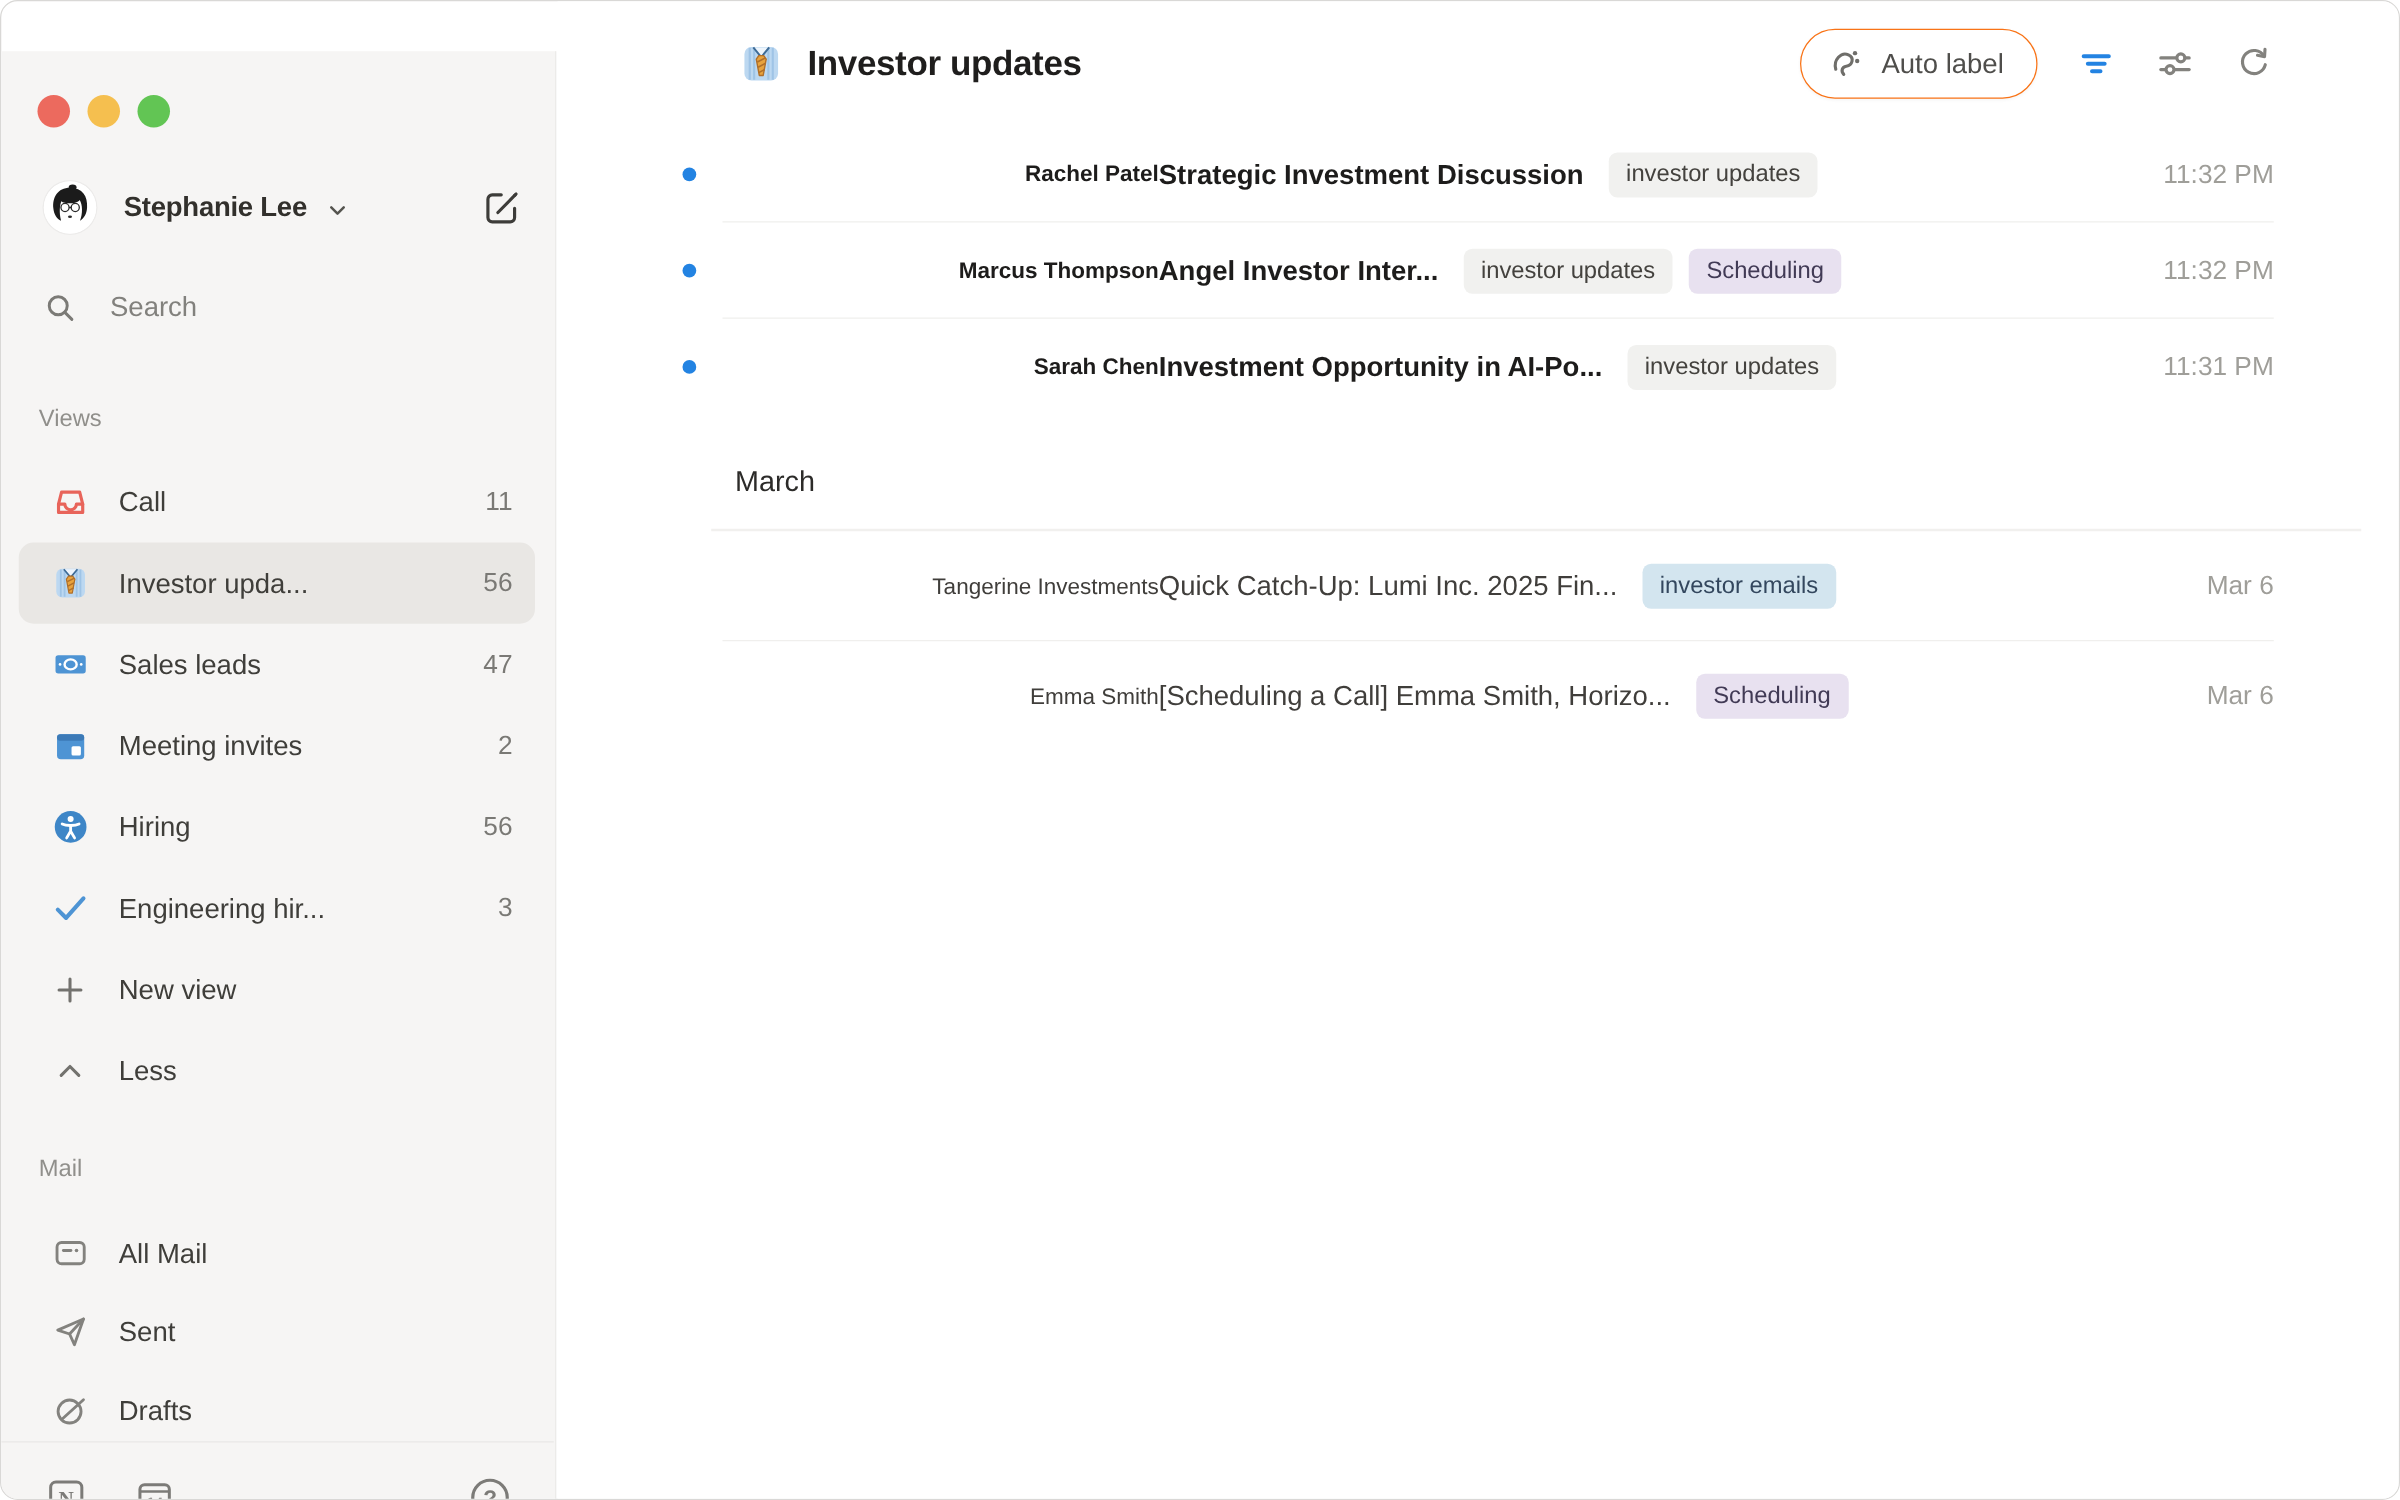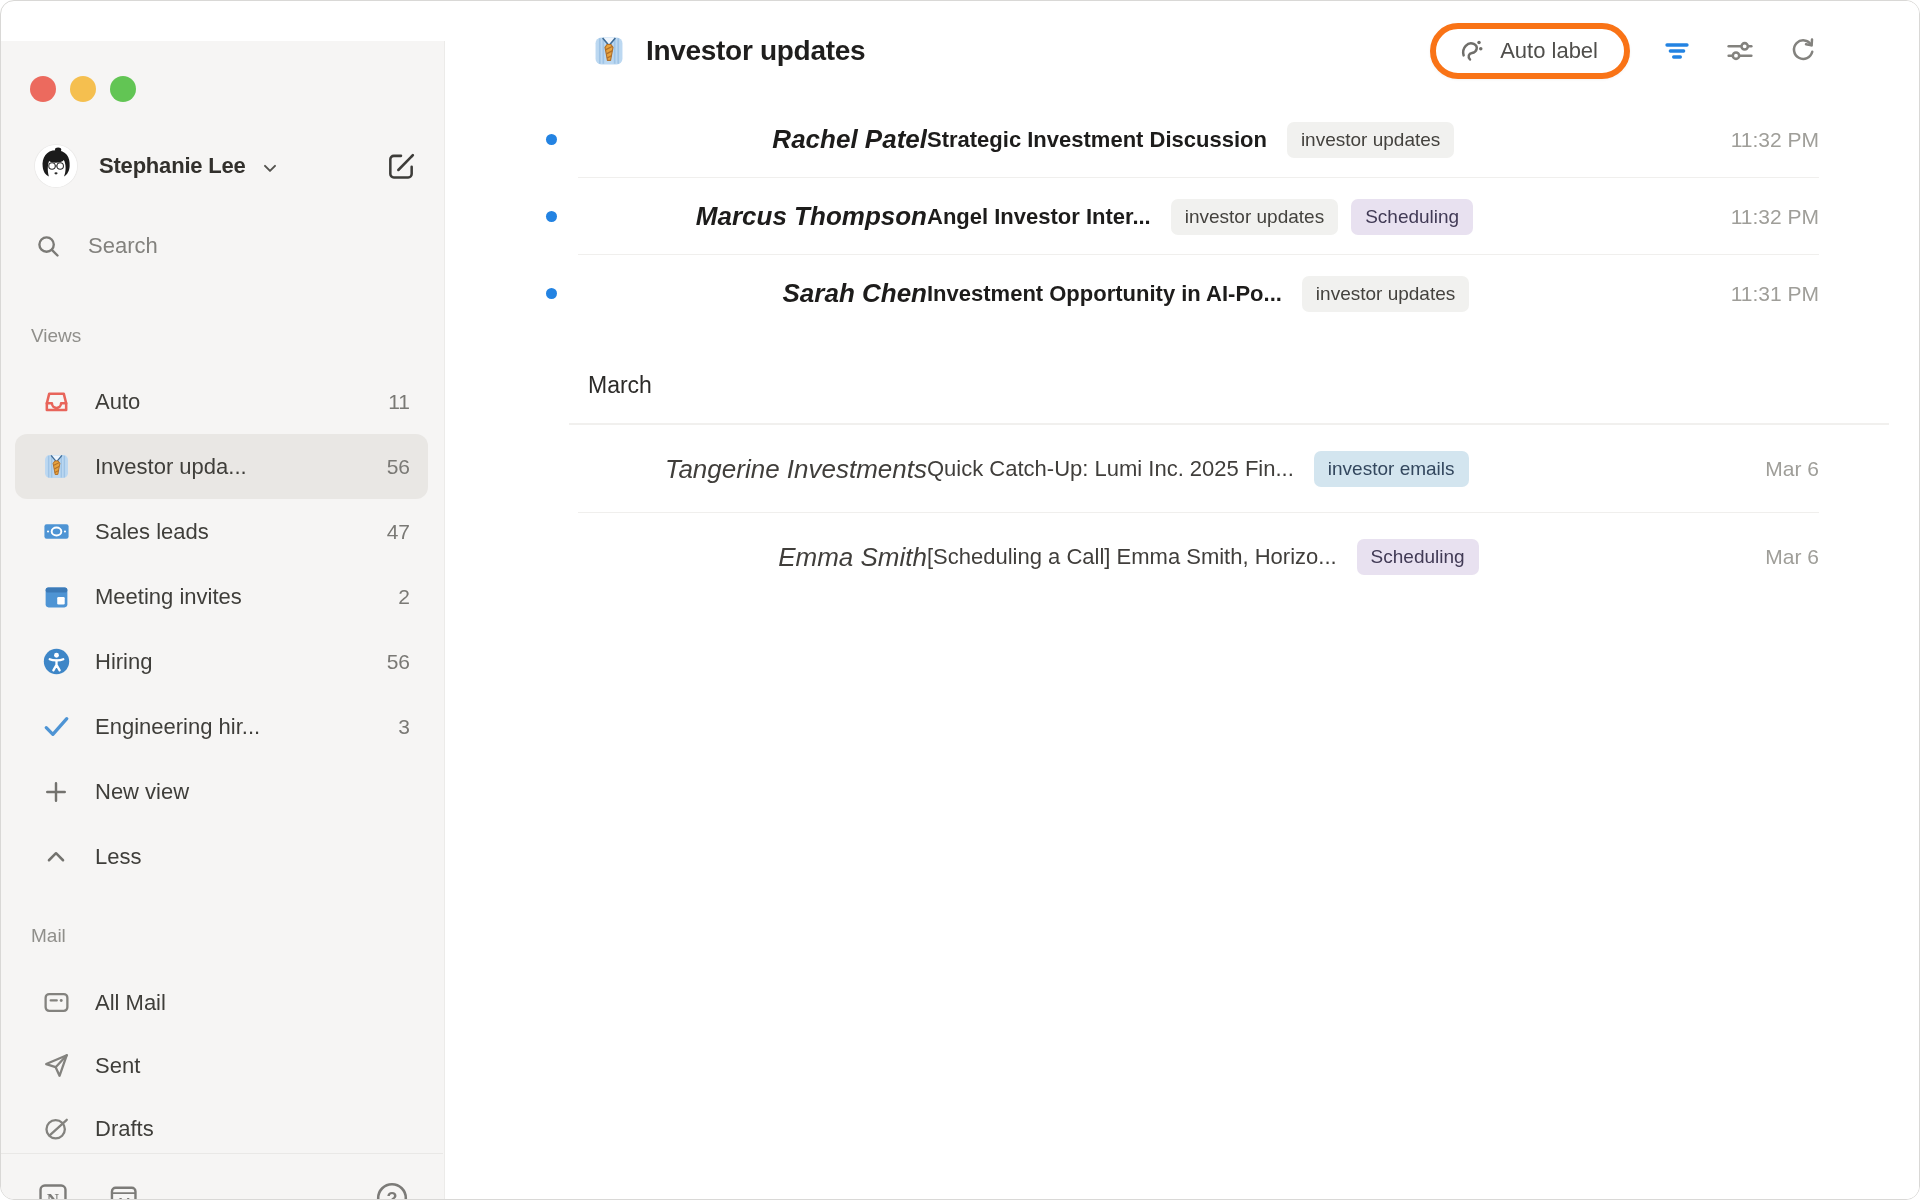--- a/index.html
+++ b/index.html
@@ -53,32 +53,32 @@
   #main { position:absolute; left:445px; top:0; right:0; bottom:0; background:#fff;text-align:right; }
 
   .main-header { position:absolute; left:0; right:0; top:0; height:100px; }
   .title-wrap { position:absolute; left:146px; top:0; height:100px; display:flex; align-items:center; }
   .title-emoji { width:34px; height:34px; }
   .page-title { margin-left:20px; font-size:28px; font-weight:700; color:#1f1e1d; letter-spacing:-0.3px; }
 
   .header-actions { position:absolute; right:100px; top:0; height:100px; display:flex; align-items:center; gap:31px; }
   .auto-label-btn {
     display:flex; align-items:center; gap:12px; height:56px; padding:0 26px 0 22px;
-    background:#fff; border:6px solid #f97316; border-radius:28px;
+    background:#fff; border:1px solid #f97316; border-radius:28px;
     box-shadow:0 1px 3px rgba(0,0,0,0.05); cursor:pointer;
   }
   .auto-label-btn .albl { font-size:22px; color:#4f4e4b; }
   .hicon { width:32px; height:32px; display:flex; align-items:center; justify-content:center; cursor:pointer; }
 
   .mail-list { position:absolute; left:0; right:0; top:100px; }
   .mail-row { position:relative; height:77px; display:flex; align-items:center; padding-left:100px; padding-right:100px; cursor:pointer; }
   .mail-row .rowline { position:absolute; left:132px; right:100px; bottom:0; height:1px; background:#f0efed; }
   .dot-slot { width:46px; flex:0 0 auto; display:flex; align-items:center; }
   .unread-dot { width:11px; height:11px; border-radius:50%; background:#2383e2; }
-  .sender { width:335px; flex:0 0 auto; font-size:26px; color:#403e3b; white-space:nowrap; overflow:hidden;font-style:italic; }
+  .sender { width:335px; flex:0 0 auto; font-size:18px; color:#403e3b; white-space:nowrap; overflow:hidden; }
   .mail-row.unread .sender { font-weight:700; color:#1d1c1b; }
   .subject { font-size:22px; color:#403e3b; white-space:nowrap; }
   .mail-row.unread .subject { font-weight:700; color:#1d1c1b; }
   .tags { display:flex; gap:13px; margin-left:20px; }
   .tag { font-size:19px; line-height:1; padding:8px 14px 9px; border-radius:7px; white-space:nowrap; }
   .tag-gray   { background:#f1f1ef; color:#44423e; }
   .tag-blue   { background:#d3e5ef; color:#33475e; }
   .tag-purple { background:#e8e1f0; color:#413a55; }
   .row-time { margin-left:auto; font-size:21px; color:#9f9e99; white-space:nowrap; padding-left:24px; }
 
@@ -141,21 +141,21 @@
 
     <div class="nav">
 
       <div class="nav-item">
         <span class="nicon">
           <svg width="29" height="29" viewBox="0 0 24 24" fill="none" stroke="#e8645a" stroke-width="2.1" stroke-linejoin="round">
             <path d="M4 13.5 L6 5.5 H18 L20 13.5 V19 H4 Z"></path>
             <path d="M4 13.5 H8.2 a3.8 3.8 0 0 0 7.6 0 H20" stroke-linecap="round"></path>
           </svg>
         </span>
-        <span class="nlabel">Auto</span>
+        <span class="nlabel">Call</span>
         <span class="ncount">11</span>
       </div>
 
       <div class="nav-item selected">
         <span class="nicon">
           <svg width="29" height="29" viewBox="0 0 24 24">
             <rect x="2.5" y="2.5" width="19" height="19" rx="4" fill="#bcd8f1"></rect>
             <path d="M5.5 3 v18 M8 3 v18 M16 3 v18 M18.5 3 v18" stroke="#9fc4e6" stroke-width="1.2"></path>
             <path d="M7.5 2.8 L12 8.2 L16.5 2.8" fill="#eef5fc" stroke="#3e6b96" stroke-width="1.1" stroke-linejoin="round"></path>
             <path d="M10.6 7.4 h2.8 l1.4 2 -1.7 9.2 h-2.2 L9.2 9.4 Z" fill="#e8a33d" stroke="#b06f2a" stroke-width="0.8" stroke-linejoin="round"></path>

